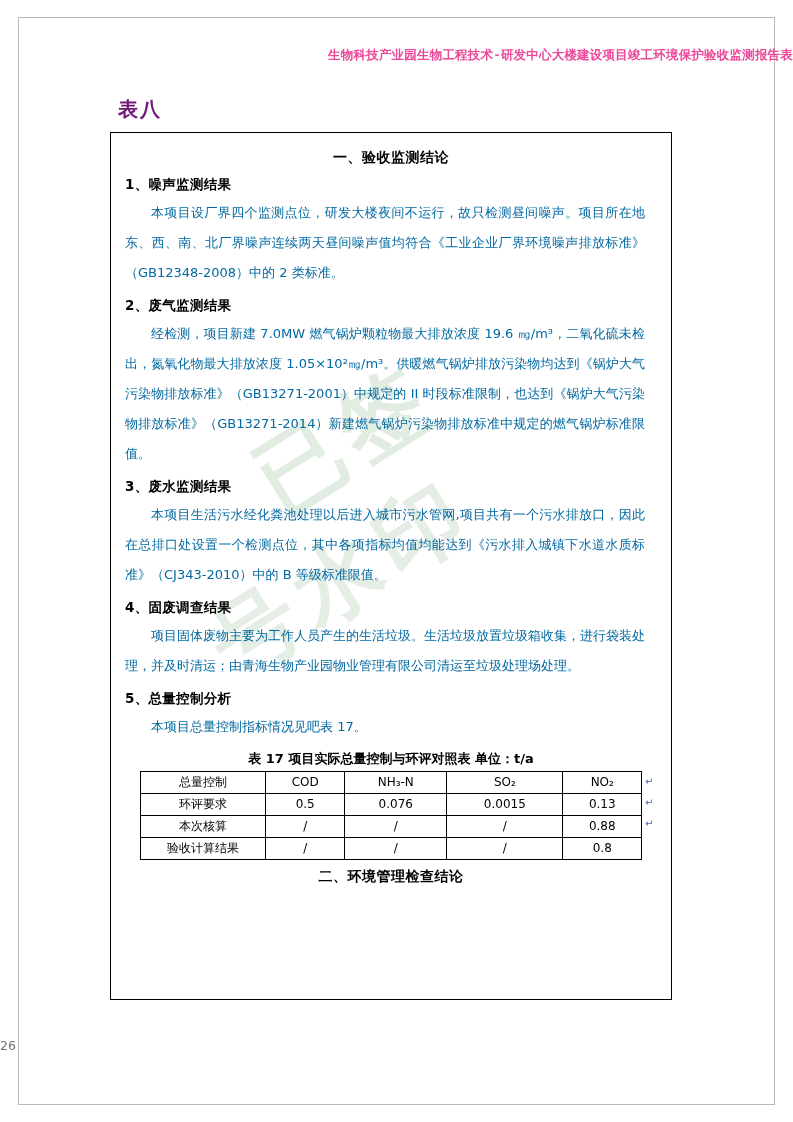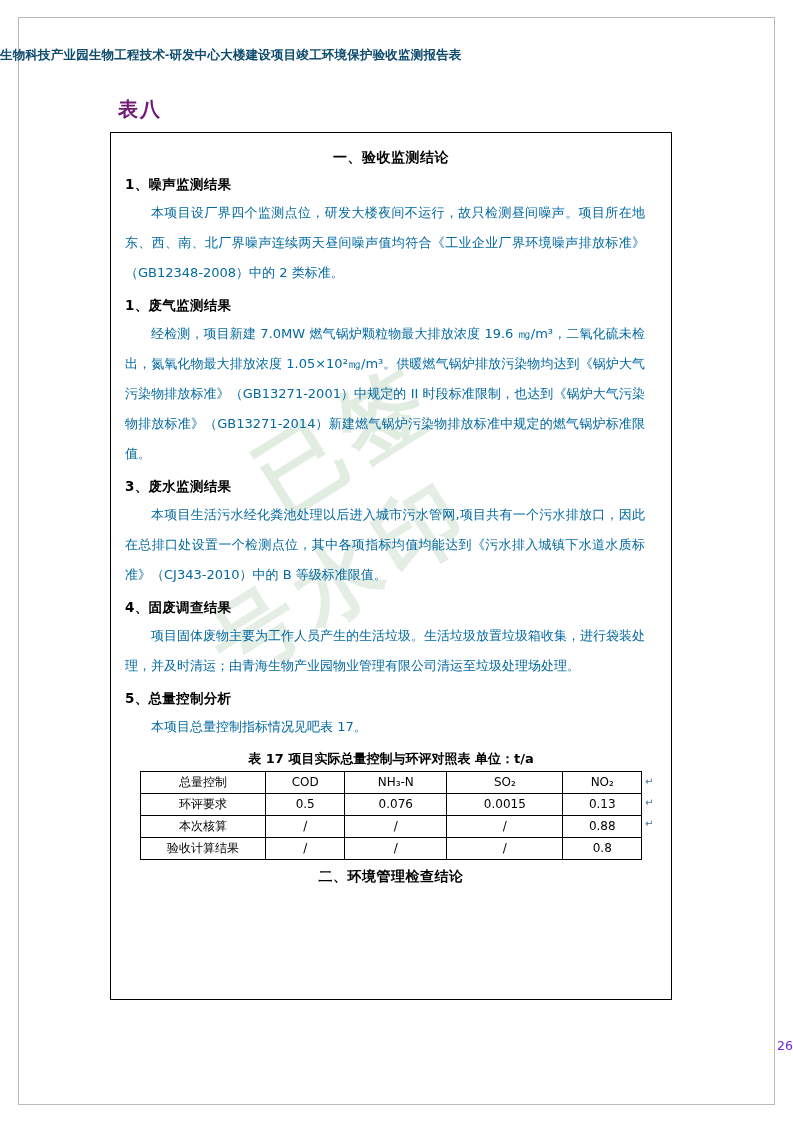--- a/index.html
+++ b/index.html
@@ -27,25 +27,25 @@
     width: 757px;
     height: 1088px;
     border: 1px solid #b9b9b9;
     box-sizing: border-box;
   }
   .header-title {
     position: absolute;
     left: 0;
     right: 0;
     top: 47px;
-    text-align: left;
+    text-align: right;
     font-size: 12.5px;
     font-weight: bold;
-    font-family: Liberation Sans, sans-serif;
-    color: #0c4a6e;
+    font-family: Liberation Mono, monospace;
+    color: #ec4899;
     letter-spacing: 0.2px;
   }
   .table-label {
     position: absolute;
     left: 118px;
     top: 96px;
     font-size: 20px;
     font-weight: bold;
     letter-spacing: 2px;
     color: #701a75;
@@ -112,23 +112,23 @@
     position: absolute;
     font-size: 10px;
     color: #4a6fa5;
     left: 4px;
   }
   .pagenum {
     position: absolute;
     left: 0;
     right: 0;
     top: 1038px;
-    text-align: right;
+    text-align: left;
     font-size: 12.5px;
-    color: #6d28d9;
+    color: #737373;
   }
   
   .watermark {
     position: absolute;
     left: 250px;
     top: 380px;
     font-size: 86px;
     font-weight: bold;
     color: rgba(150,190,150,0.28);
     transform: rotate(-32deg);
@@ -164,21 +164,21 @@
   <div class="watermark">已签</div>
   <div class="watermark2">号水印</div>
 
   <div class="content-box">
 
     <div class="h1">一、验收监测结论</div>
 
     <div class="h2">1、噪声监测结果</div>
     <p class="para">本项目设厂界四个监测点位，研发大楼夜间不运行，故只检测昼间噪声。项目所在地东、西、南、北厂界噪声连续两天昼间噪声值均符合《工业企业厂界环境噪声排放标准》（GB12348-2008）中的 2 类标准。</p>
 
-    <div class="h2">1、废气监测结果</div>
+    <div class="h2">2、废气监测结果</div>
     <p class="para">经检测，项目新建 7.0MW 燃气锅炉颗粒物最大排放浓度 19.6 ㎎/m³，二氧化硫未检出，氮氧化物最大排放浓度 1.05×10²㎎/m³。供暖燃气锅炉排放污染物均达到《锅炉大气污染物排放标准》（GB13271-2001）中规定的 II 时段标准限制，也达到《锅炉大气污染物排放标准》（GB13271-2014）新建燃气锅炉污染物排放标准中规定的燃气锅炉标准限值。</p>
 
     <div class="h2">3、废水监测结果</div>
     <p class="para">本项目生活污水经化粪池处理以后进入城市污水管网,项目共有一个污水排放口，因此在总排口处设置一个检测点位，其中各项指标均值均能达到《污水排入城镇下水道水质标准》（CJ343-2010）中的 B 等级标准限值。</p>
 
     <div class="h2">4、固废调查结果</div>
     <p class="para">项目固体废物主要为工作人员产生的生活垃圾。生活垃圾放置垃圾箱收集，进行袋装处理，并及时清运；由青海生物产业园物业管理有限公司清运至垃圾处理场处理。</p>
 
     <div class="h2">5、总量控制分析</div>
     <p class="para">本项目总量控制指标情况见吧表 17。</p>

